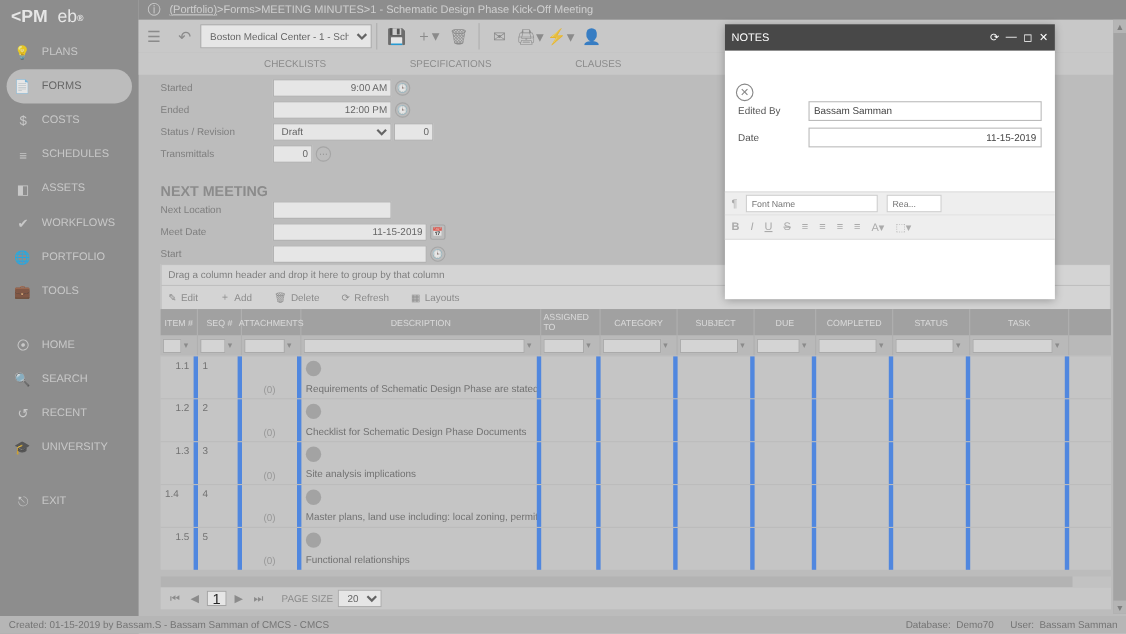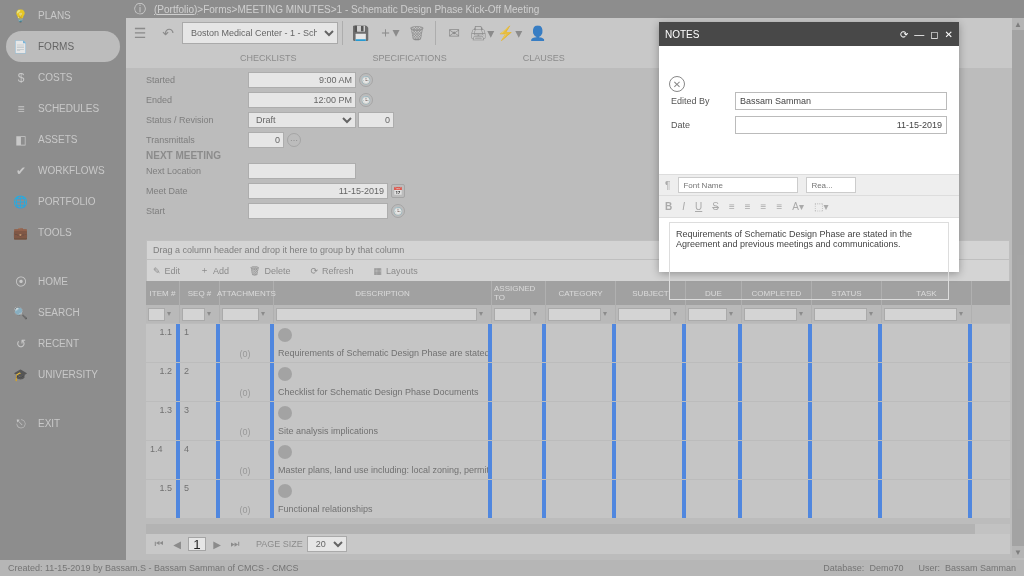--- a/index.html
+++ b/index.html
@@ -14,21 +14,21 @@
 .tbtn{width:28px;height:26px;display:flex;align-items:center;justify-content:center;color:#888;font-size:14px;cursor:pointer}
 .sep{width:1px;height:24px;background:#b5b5b5;margin:0 4px}
 .sel{height:22px;border:1px solid #b0b0b0;background:#fff;font-size:9px;padding:0 4px;color:#555}
 .tabs{position:absolute;left:126px;top:48px;right:0;height:20px;background:#d8d8d8;display:flex;align-items:center;font-size:9px;color:#888}
 .tab{padding:0 38px;height:20px;display:flex;align-items:center;cursor:pointer}
 .form-area{position:absolute;left:146px;top:70px;right:14px;color:#777;font-size:9px}
 .frow{display:flex;align-items:center;height:20px}
 .flabel{width:102px}
 .finput{width:108px;height:16px;border:1px solid #b5b5b5;background:#fff;font-size:9px;padding:0 3px;text-align:right;color:#555}
 .ficon{width:14px;height:14px;border:1px solid #aaa;border-radius:50%;margin-left:3px;display:flex;align-items:center;justify-content:center;font-size:8px;color:#888}
-.section-head{font-size:10px;color:#888;margin-top:0;font-weight:bold}
+.section-head{font-size:13px;color:#888;margin-top:16px;font-weight:bold}
 .grid-wrap{position:absolute;left:146px;right:14px;top:240px}
 .group-header{background:#e8e8e8;border:1px solid #ccc;padding:4px 6px;font-size:9px;color:#777}
 .grid-tools{background:#e8e8e8;border-left:1px solid #ccc;border-right:1px solid #ccc;padding:4px 6px;display:flex;gap:20px;font-size:9px;color:#888}
 .gtool{display:flex;align-items:center;gap:4px;cursor:pointer}
 .ghead{display:flex;background:#a5a5a5;color:#eee;font-size:8px;height:24px}
 .gh{border-right:1px solid #b8b8b8;display:flex;align-items:center;justify-content:center;padding:4px 2px}
 .gfilter{display:flex;background:#c4c4c4;height:18px}
 .gf{border-right:1px solid #b8b8b8;padding:2px;display:flex;align-items:center}
 .gfi{flex:1;height:13px;background:#e8e8e8;border:1px solid #b0b0b0}
 .gft{width:10px;height:10px;color:#888;font-size:8px;margin-left:2px}
@@ -56,20 +56,25 @@
 .hscroll-thumb{position:absolute;left:0;width:96%;height:100%;background:#bcbcbc}
 .overlay{position:absolute;inset:0;background:rgba(150,150,150,.24);pointer-events:none}
 .w-item{width:34px}.w-seq{width:40px}.w-att{width:54px}.w-desc{width:218px}.w-asg{width:54px}.w-cat{width:70px}.w-sub{width:70px}.w-due{width:56px}.w-comp{width:70px}.w-stat{width:70px}.w-task{width:90px}
 .sright{position:absolute;right:0;top:18px;width:12px;height:540px;background:#a8a8a8}
 .sright .arrow{height:12px;background:#bfbfbf;color:#777;display:flex;align-items:center;justify-content:center;font-size:8px}
 </style>
 </head>
 <body>
 
 <div class="sidebar">
+  <div class="logo">
+    <span>&lt;PM</span>&nbsp;&nbsp;
+    <span style="font-weight:normal">eb</span>
+    <span style="font-size:8px;vertical-align:super">®</span>
+  </div>
   <div id="nav">
       <div class="nav-item">
         <span class="nav-icon">💡</span>
         <span>PLANS</span>
       </div>
       <div class="nav-item active">
         <span class="nav-icon">📄</span>
         <span>FORMS</span>
       </div>
       <div class="nav-item">
@@ -360,21 +365,21 @@
   <div class="pbtn">⏮</div>
   <div class="pbtn">◀</div>
   <input style="width: 18px; height: 14px; text-align: center; border: 1px solid rgb(170, 170, 170);" value="1">
   <div class="pbtn">▶</div>
   <div class="pbtn">⏭</div>
   <span style="margin-left:10px">PAGE SIZE</span>
   <select class="sel" style="width:40px;height:16px"><option>20</option></select>
 </div>
 
 <div class="status-bar">
-  <span>Created:   11-15-2019 by Bassam.S - Bassam Samman of CMCS - CMCS</span>
+  <span>Created:   01-15-2019 by Bassam.S - Bassam Samman of CMCS - CMCS</span>
   <span><span>Database:</span>&nbsp;&nbsp;<span>Demo70</span>&nbsp;&nbsp;&nbsp;&nbsp;&nbsp;&nbsp;<span>User:</span>&nbsp;&nbsp;<span>Bassam Samman</span></span>
 </div>
 
 <div class="sright">
     <div class="arrow">▲</div>
     <div style="height:516px"></div>
     <div class="arrow">▼</div>
   </div>
 
 <div class="overlay"></div>
@@ -413,14 +418,13 @@
     <i>I</i>
     <u>U</u>
     <span style="text-decoration:line-through">S</span>
     <span>≡</span>
     <span>≡</span>
     <span>≡</span>
     <span>≡</span>
     <span>A▾</span>
     <span>⬚▾</span>
   </div>
-  <div class="editor-body">Requirements of Schematic Design Phase are stated in the Agreement and previous meetings and communications.</div>
 </div>
 
 </body></html>

